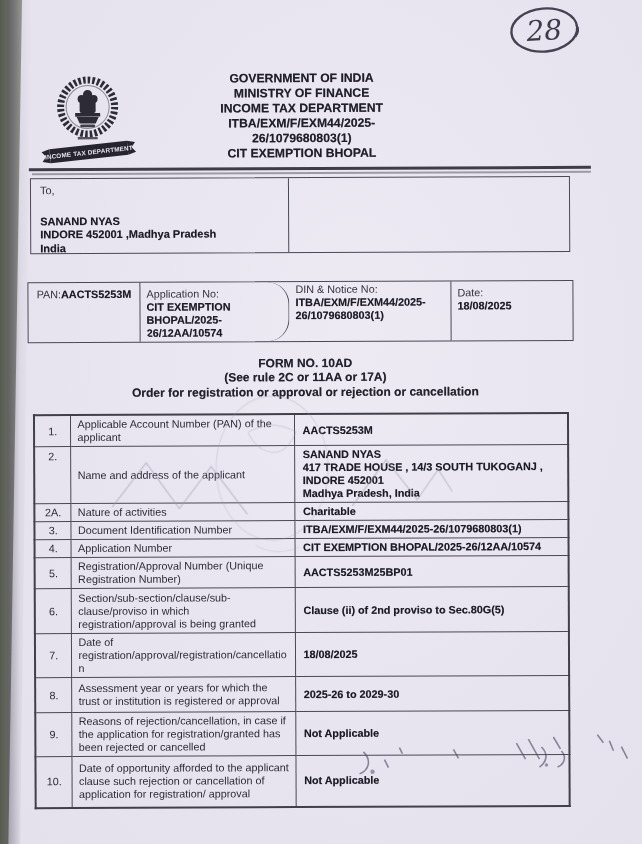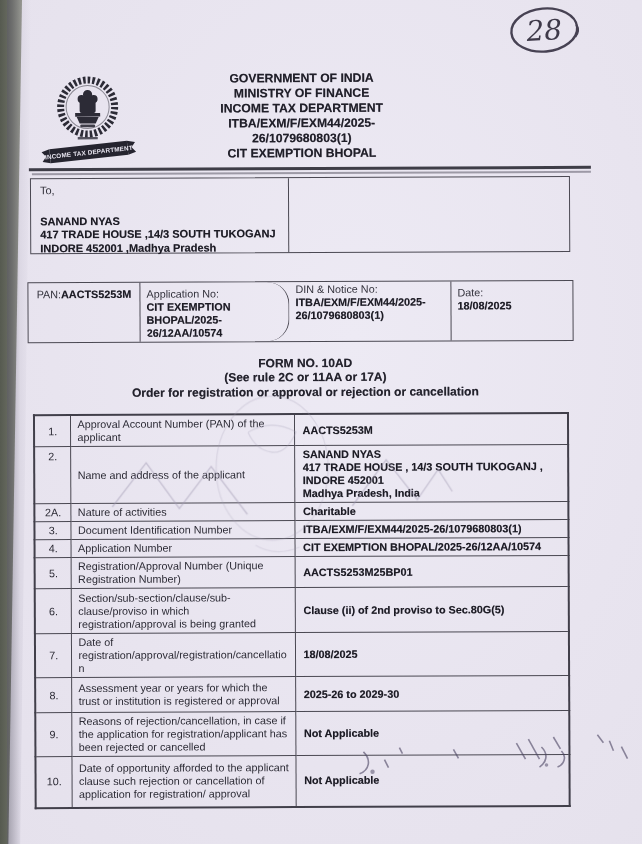--- a/index.html
+++ b/index.html
@@ -120,22 +120,22 @@
       <div>CIT EXEMPTION BHOPAL</div>
     </div>
 
     <div class="rule-a"></div>
     <div class="rule-b"></div>
 
     <div class="to-box">
       <div class="to-left">
         <div class="to-salutation">To,</div>
         <div class="addr">SANAND NYAS</div>
-        <div class="addr">417 TRADE HOUSE ,14/3 SOUTH TUKOGANJ</div>
         <div class="addr">INDORE 452001 ,Madhya Pradesh</div>
+        <div class="addr">India</div>
       </div>
       <div class="to-right"></div>
     </div>
 
     <div class="meta">
       <div class="meta-cell m-pan">
         <div class="meta-label">PAN:</div>
         <div class="meta-value">AACTS5253M</div>
       </div>
       <div class="meta-cell m-app">
@@ -155,21 +155,21 @@
     <div class="form-title">
       <div>FORM NO. 10AD</div>
       <div>(See rule 2C or 11AA or 17A)</div>
       <div>Order for registration or approval or rejection or cancellation</div>
     </div>
 
     <table class="form-table">
       <tbody>
         <tr>
           <td class="num">1.</td>
-          <td class="lbl">Approval Account Number (PAN) of the applicant</td>
+          <td class="lbl">Applicable Account Number (PAN) of the applicant</td>
           <td class="val">
             <div>AACTS5253M</div>
           </td>
         </tr>
         <tr>
           <td class="num">2.</td>
           <td class="lbl">Name and address of the applicant</td>
           <td class="val">
             <div>SANAND NYAS</div>
             <div>417 TRADE HOUSE , 14/3 SOUTH TUKOGANJ ,</div>
@@ -221,21 +221,21 @@
         </tr>
         <tr>
           <td class="num">8.</td>
           <td class="lbl">Assessment year or years for which the trust or institution is registered or approval</td>
           <td class="val">
             <div>2025-26 to 2029-30</div>
           </td>
         </tr>
         <tr>
           <td class="num">9.</td>
-          <td class="lbl">Reasons of rejection/cancellation, in case if the application for registration/applicant has been rejected or cancelled</td>
+          <td class="lbl">Reasons of rejection/cancellation, in case if the application for registration/granted has been rejected or cancelled</td>
           <td class="val">
             <div>Not Applicable</div>
           </td>
         </tr>
         <tr>
           <td class="num">10.</td>
           <td class="lbl">Date of opportunity afforded to the applicant clause such rejection or cancellation of application for registration/ approval</td>
           <td class="val">
             <div>Not Applicable</div>
           </td>

